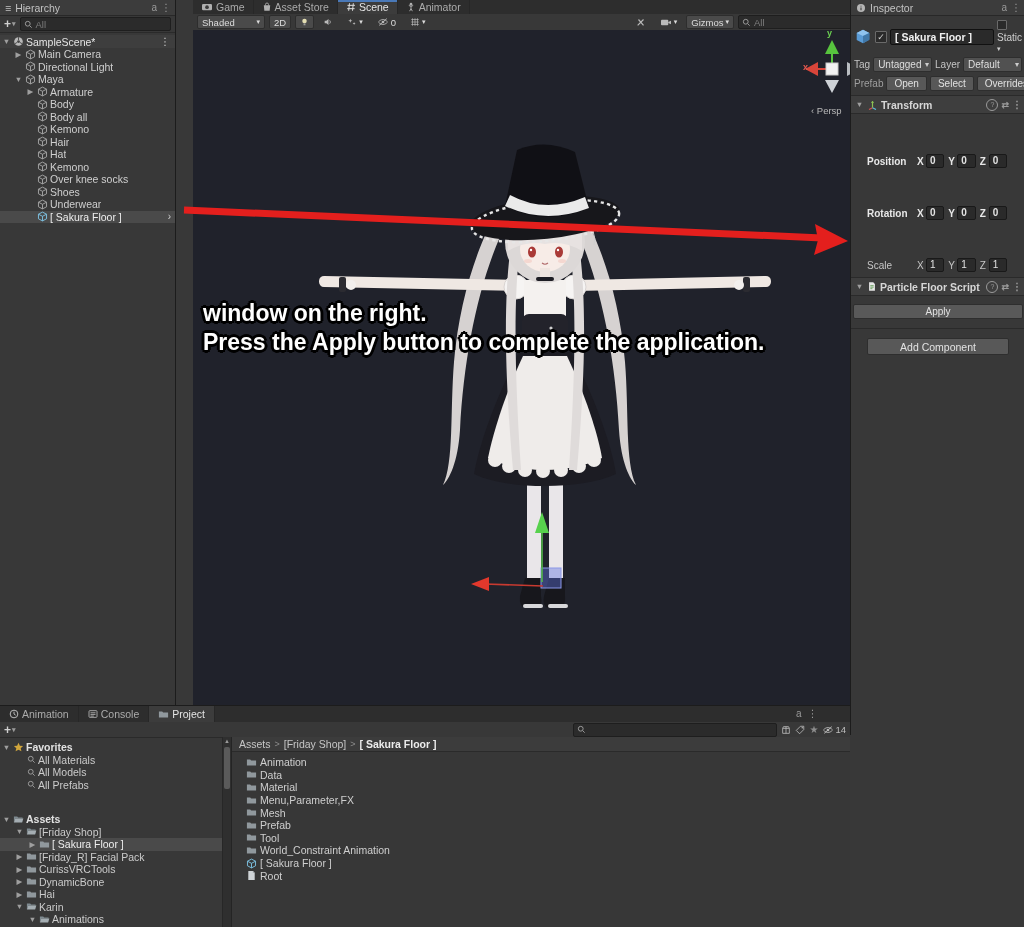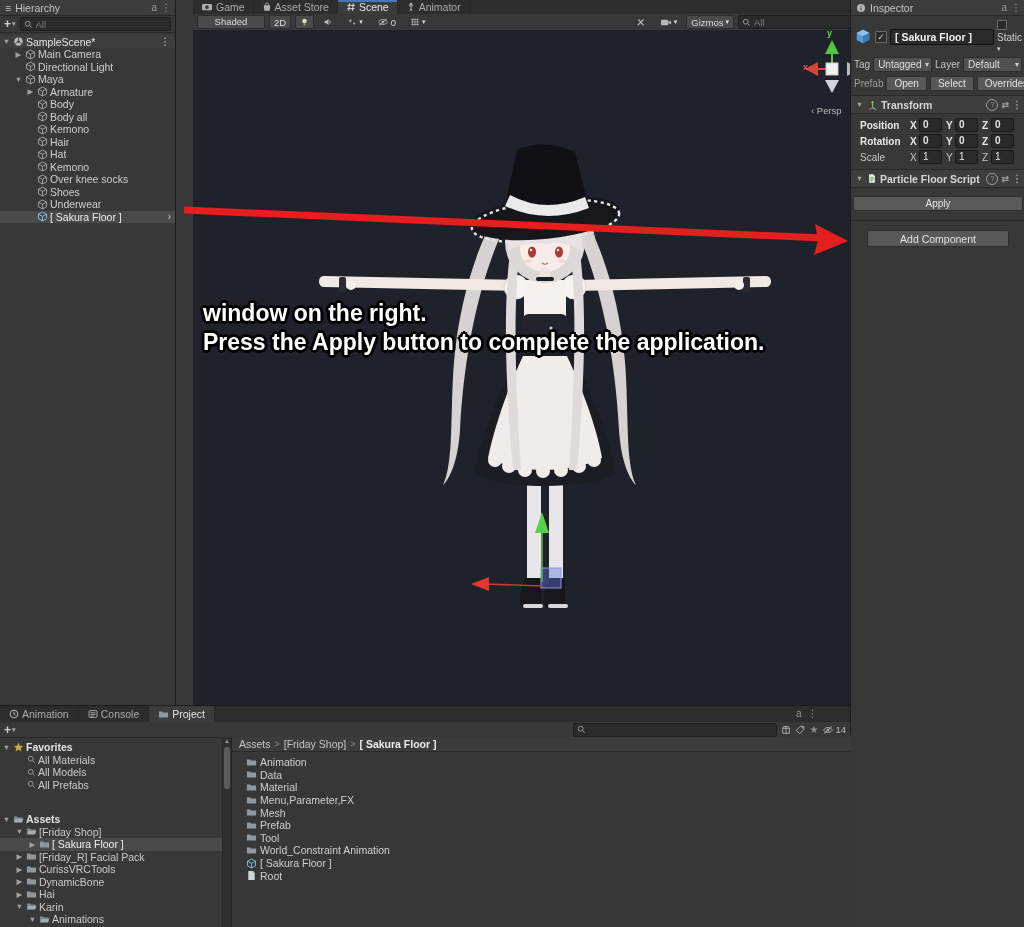--- a/index.html
+++ b/index.html
@@ -58,21 +58,21 @@
   .inspector{left:850px;top:0;width:174px;height:735px;border-left:1px solid #1c1c1c;}
   .irow{display:flex;align-items:center;gap:3px;padding:2px 3px;}
   .namefield{flex:1;background:#2a2a2a;border:1px solid #111;border-radius:2px;height:14px;display:flex;
              align-items:center;padding:0 4px;color:#f0f0f0;font-weight:bold;font-size:10.5px;white-space:nowrap;overflow:hidden;}
   .staticlbl{display:flex;align-items:flex-start;gap:2px;color:#cfcfcf;font-size:10px;white-space:nowrap;overflow:hidden;flex-direction:column;}
   .lblsm{color:#c4c4c4;font-size:10px;flex:none;}
   .comphead{height:17px;background:#3e3e3e;border-top:1px solid #2a2a2a;border-bottom:1px solid #2a2a2a;
             display:flex;align-items:center;gap:3px;padding:0 4px;font-weight:bold;color:#d6d6d6;white-space:nowrap;overflow:hidden;}
   .qicon{width:10px;height:10px;border:1px solid #9a9a9a;border-radius:50%;font-size:7px;color:#9a9a9a;
          display:flex;align-items:center;justify-content:center;font-weight:normal;flex:none;}
-  .trowi{display:flex;align-items:center;height:16px;padding:0 9px;font-size:10px;color:#c6c6c6;}
+  .trowi{display:flex;align-items:center;height:16px;padding:0 16px;font-size:10px;color:#c6c6c6;margin-top:36px;}
   .trowi.b{font-weight:bold;color:#e8e8e8;}
   .tlabel{width:48px;flex:none;}
   .axl{width:8px;text-align:left;flex:none;margin-left:2px;}
   .tval{flex:1;background:#2a2a2a;border:1px solid #191919;border-radius:2px;height:12px;line-height:12px;
         padding:0 3px;margin:0 2px 0 1px;color:#e2e2e2;min-width:0;}
   .banner{margin:5px 3px 4px;height:58px;display:flex;align-items:center;justify-content:center;
           font-weight:bold;font-size:15.5px;letter-spacing:.2px;
           background-image:
             radial-gradient(rgba(255,255,255,.28) .6px, transparent 1.2px),
             radial-gradient(rgba(255,255,255,.16) .5px, transparent 1px),
@@ -334,21 +334,21 @@
               <circle cx="6" cy="2.6" r="1.6" fill="#b0b0b0"></circle>
               <path d="M6 4.4v3.4 M6 5.2 3.4 4.2 M6 5.2l2.6-1 M6 7.8 4.4 11 M6 7.8 7.6 11" stroke="#b0b0b0" stroke-width="1.1" fill="none"></path>
             </svg>
           </span>
           <span>Animator</span>
         </span>
         <span style="flex:1;"></span>
         <span class="kebab" style="padding:0 6px;align-self:center;">⋮</span>
       </div>
     <div class="stoolbar">
-      <span class="tbtn" style="width:58px;justify-content:space-between;flex-direction:column;">
+      <span class="tbtn" style="width:58px;justify-content:space-between;">
         <span>Shaded</span>
           <span style="font-size:7px;">▾</span>
       </span>
       <span class="tbtn">
           <span>2D</span>
         </span>
       <span class="tbtn">
           <span class="ic">
             <svg width="9" height="10" viewBox="0 0 12 12">
               <circle cx="6" cy="4.6" r="3" fill="#e4deb2"></circle>

